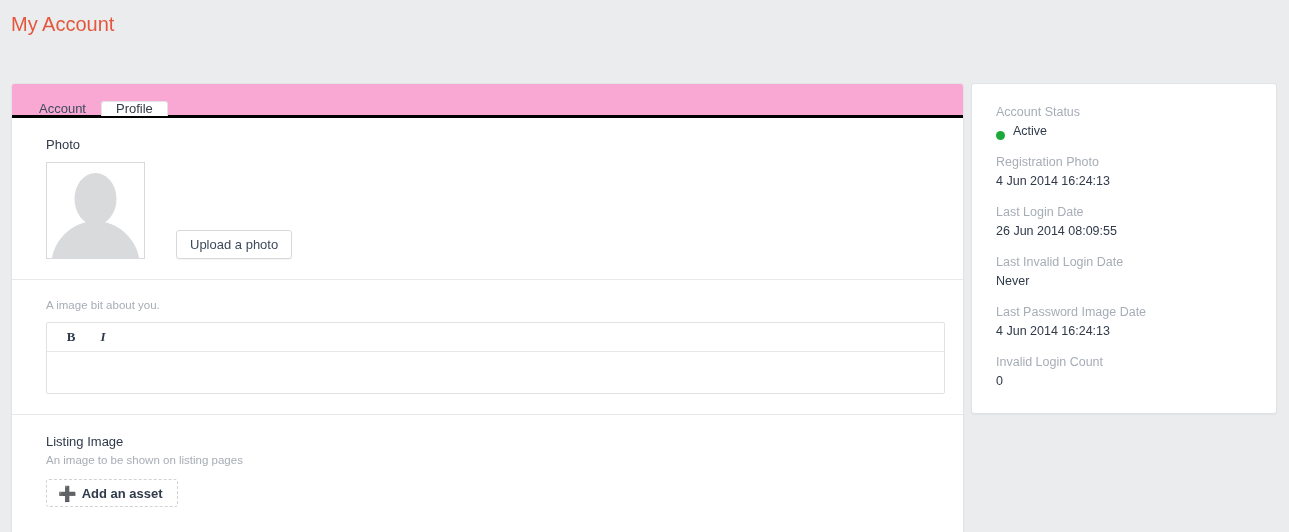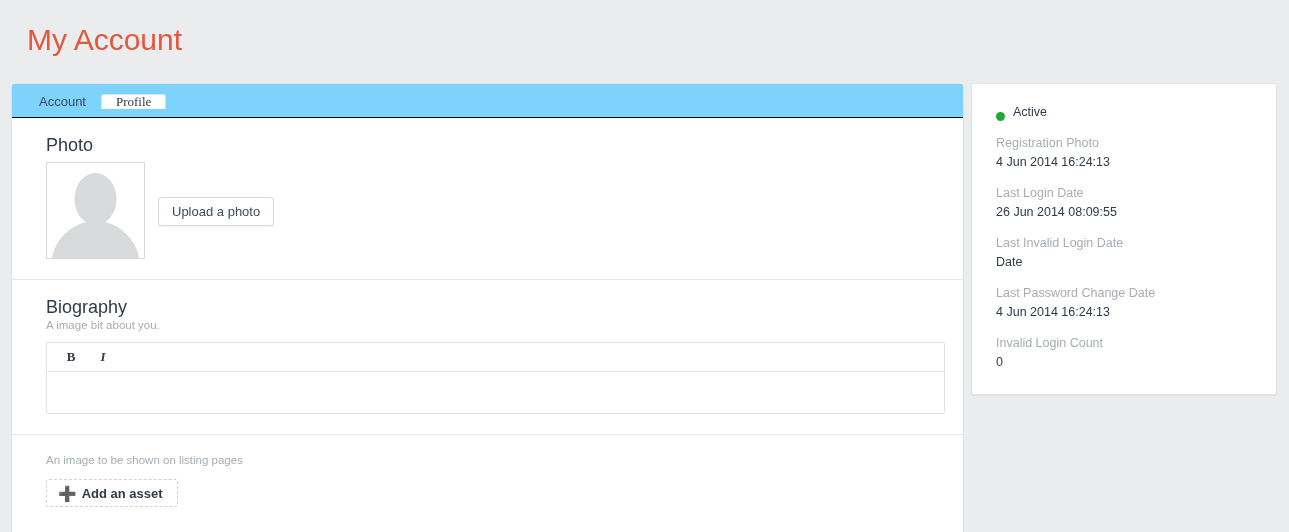--- a/index.html
+++ b/index.html
@@ -17,50 +17,50 @@
     color: #2f3a4a;
     overflow: hidden;
     position: relative;
   }
 
   
   .page-title {
     position: absolute;
     left: 11px;
     top: 4px;
-    font-size: 30px;
+    font-size: 20px;
     font-weight: normal;
     color: #e4573d;
     letter-spacing: 0px;
     line-height: 40px;
-    margin: 16px;
+    margin: 0;
   }
 
   
   .main-card {
     position: absolute;
     left: 11px;
     top: 83px;
     width: 953px;
     height: 470px;
     background: #ffffff;
     border: 1px solid #e2e3e5;
     border-radius: 3px;
     box-shadow: 0 1px 1px rgba(0,0,0,0.045);
     overflow: hidden;
   }
 
   
   .tab-bar {
     height: 34px;
-    background: #7dd3fc;
-    border-bottom: 1px solid #000000;
+    background: #f9a8d4;
+    border-bottom: 3px solid #000000;
     padding-left: 12px;
     display: flex;
-    align-items: center;
+    align-items: flex-end;
     position: relative;
   }
   .tab {
     padding: 0 14px;
     display: flex;
     align-items: center;
     font-size: 13px;
     color: #3c4a5c;
     cursor: pointer;
     position: relative;
@@ -69,48 +69,48 @@
     line-height: 1;
   }
   .tab.active {
     background: #ffffff;
     border-color: #e2e3e5;
     border-top-left-radius: 3px;
     border-top-right-radius: 3px;
     margin-bottom: -1px;
     padding-bottom: 1px;
     color: #333c48;
-    font-family: Liberation Serif, serif;
   }
 
   
   .section {
     padding: 18px 34px 20px 34px;
   }
   .section + .section {
     border-top: 1px solid #e7e8ea;
   }
   .field-label {
-    font-size: 18px;
+    font-size: 13px;
     color: #2f3a4a;
     margin: 0 0 2px 0;
     line-height: 18px;
   }
   .field-help {
     font-size: 11.5px;
     color: #a7adb6;
     margin: 0 0 9px 0;
     line-height: 15px;
   }
 
   
   .photo-row {
     display: flex;
-    align-items: center;
+    align-items: flex-end;
     margin-top: 8px;
+    gap: 18px;
   }
   .avatar {
     width: 99px;
     height: 97px;
     border: 1px solid #d7d9dc;
     background: #ffffff;
     overflow: hidden;
     position: relative;
     flex: none;
   }
@@ -258,67 +258,68 @@
           <rect x="0" y="0" width="97" height="95" fill="#ffffff"></rect>
           <ellipse cx="48.5" cy="36" rx="21" ry="26" fill="#d8dadb"></ellipse>
           <path d="M48.5 58 C26 58 8 76 5 95 L92 95 C89 76 71 58 48.5 58 Z" fill="#d8dadb"></path>
         </svg>
       </div>
       <button class="btn btn-upload">Upload a photo</button>
     </div>
   </div>
 
   <div class="section">
-    <div class="field-label">Biography</div>
     <div class="field-help">A image bit about you.</div>
     <div class="editor">
       <div class="editor-toolbar">
         <button class="tool-btn bold">B</button>
         <button class="tool-btn italic">I</button>
       </div>
       <div class="editor-body" contenteditable="true" style=""></div>
     </div>
   </div>
 
   <div class="section">
+    <div class="field-label">Listing Image</div>
     <div class="field-help">An image to be shown on listing pages</div>
     <button class="btn-asset">
       <span class="plus-icon">➕</span>
       <span>Add an asset</span>
     </button>
   </div>
 
 </div>
 
 <div class="side-card">
 
   <div class="meta-item">
+    <div class="meta-label">Account Status</div>
     <div class="meta-value">
       <span class="status-dot"></span>
       <span>Active</span>
     </div>
   </div>
 
   <div class="meta-item">
     <div class="meta-label">Registration Photo</div>
     <div class="meta-value">4 Jun 2014 16:24:13</div>
   </div>
 
   <div class="meta-item">
     <div class="meta-label">Last Login Date</div>
     <div class="meta-value">26 Jun 2014 08:09:55</div>
   </div>
 
   <div class="meta-item">
     <div class="meta-label">Last Invalid Login Date</div>
-    <div class="meta-value">Date</div>
-  </div>
-
-  <div class="meta-item">
-    <div class="meta-label">Last Password Change Date</div>
+    <div class="meta-value">Never</div>
+  </div>
+
+  <div class="meta-item">
+    <div class="meta-label">Last Password Image Date</div>
     <div class="meta-value">4 Jun 2014 16:24:13</div>
   </div>
 
   <div class="meta-item">
     <div class="meta-label">Invalid Login Count</div>
     <div class="meta-value">0</div>
   </div>
 
 </div>
 

